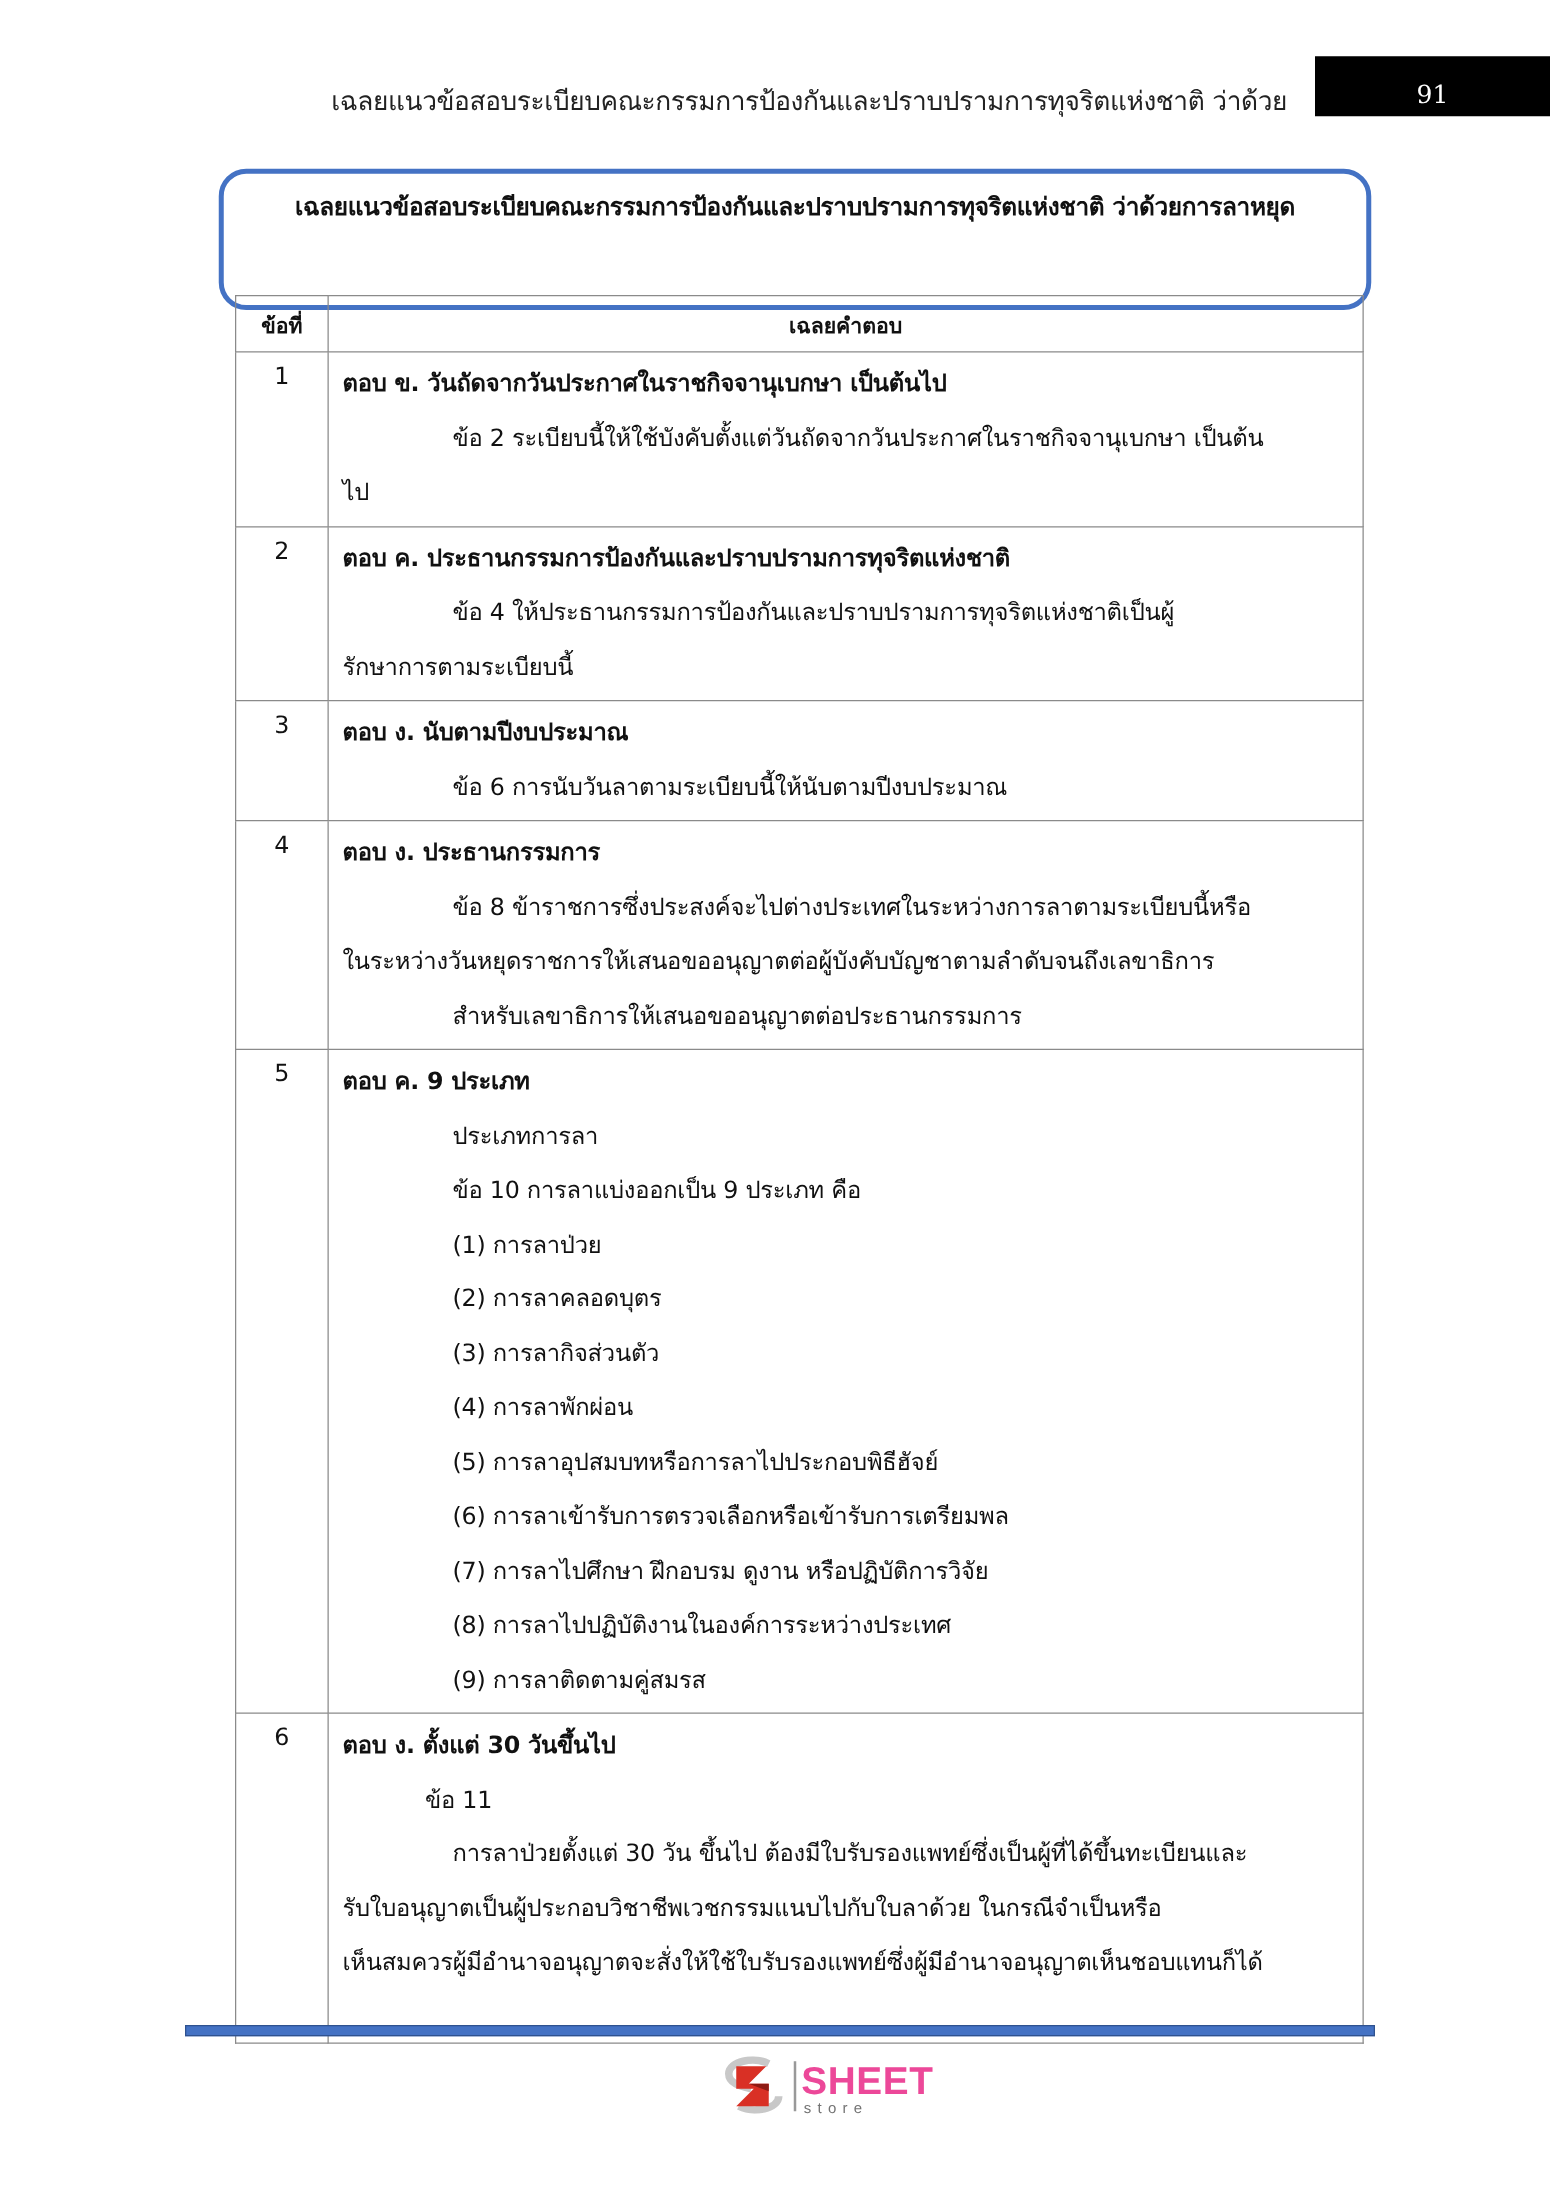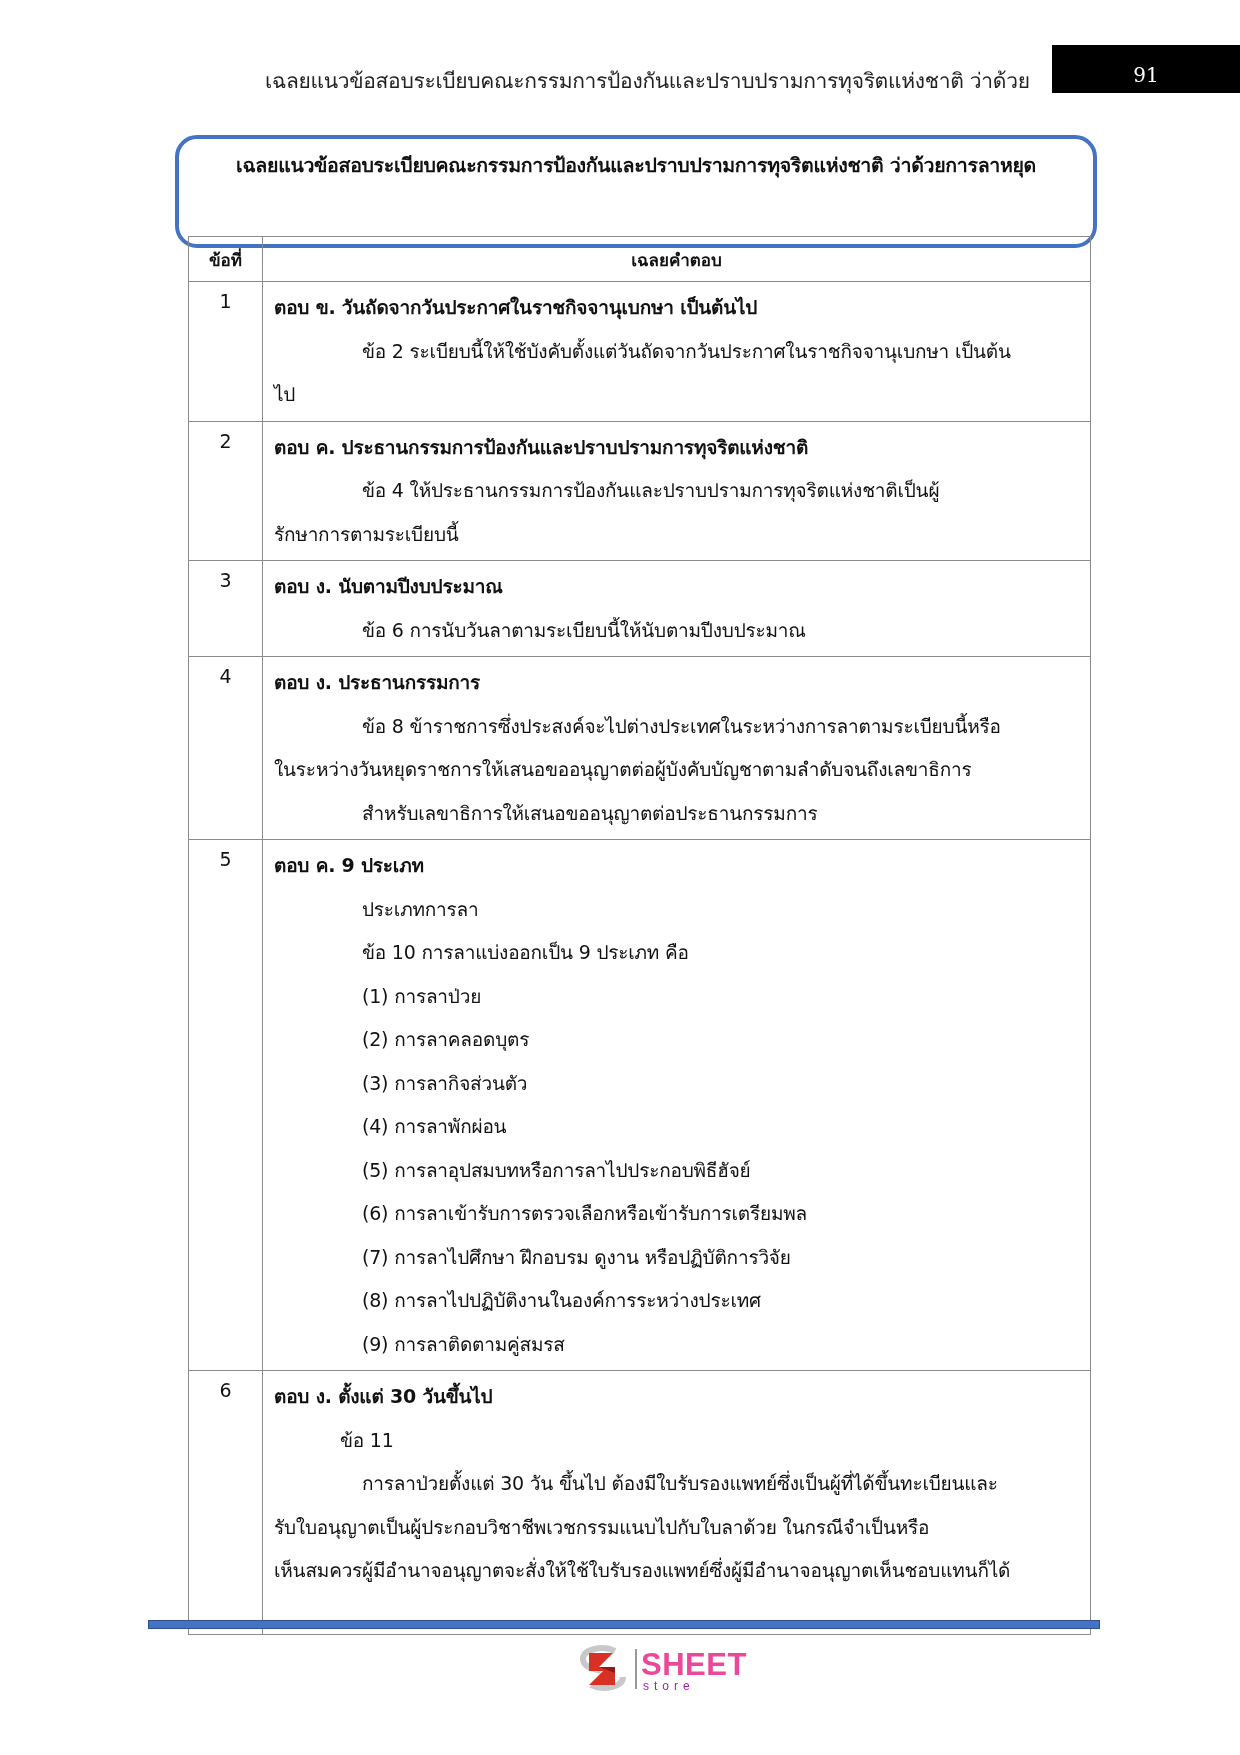--- a/index.html
+++ b/index.html
@@ -20,21 +20,21 @@
   td.no { text-align:center; font-size:19px; padding-top:8px !important; }
   td.body { padding:4px 10px 4px 11px !important; }
   .line { font-size:19px; line-height:43.5px; white-space:nowrap; letter-spacing:-0.2px; }
   .ans { font-weight:bold; }
   .ind { padding-left:88px; }
   .ind2 { padding-left:66px; }
   .b { font-weight:normal; }
   .footer-bar { position:absolute; left:148px; top:1620px; width:952px; height:9px; background:#4472c4; border:1px solid #2f528f; box-sizing:border-box; }
   .logo { position:absolute; left:575px; top:1645px; width:170px; height:46px; }
   .logo-text { position:absolute; left:66px; top:2px; font-family:"Liberation Sans", sans-serif; font-weight:bold; font-size:31px; color:#ec4899; letter-spacing:0.5px; }
-  .logo-sub { position:absolute; left:68px; top:34px; font-family:"Liberation Sans", sans-serif; font-size:12px; color:#a21caf; letter-spacing:5px; }
+  .logo-sub { position:absolute; left:68px; top:34px; font-family:"Liberation Sans", sans-serif; font-size:12px; color:#737373; letter-spacing:5px; }
   .logo-divider { position:absolute; left:60px; top:4px; width:1.5px; height:40px; background:#999; }
 </style>
 </head>
 <body>
 
 <div class="header-title">เฉลยแนวข้อสอบระเบียบคณะกรรมการป้องกันและปราบปรามการทุจริตแห่งชาติ ว่าด้วย</div>
 <div class="page-num-box">
   <div class="page-num">91</div>
 </div>
 

